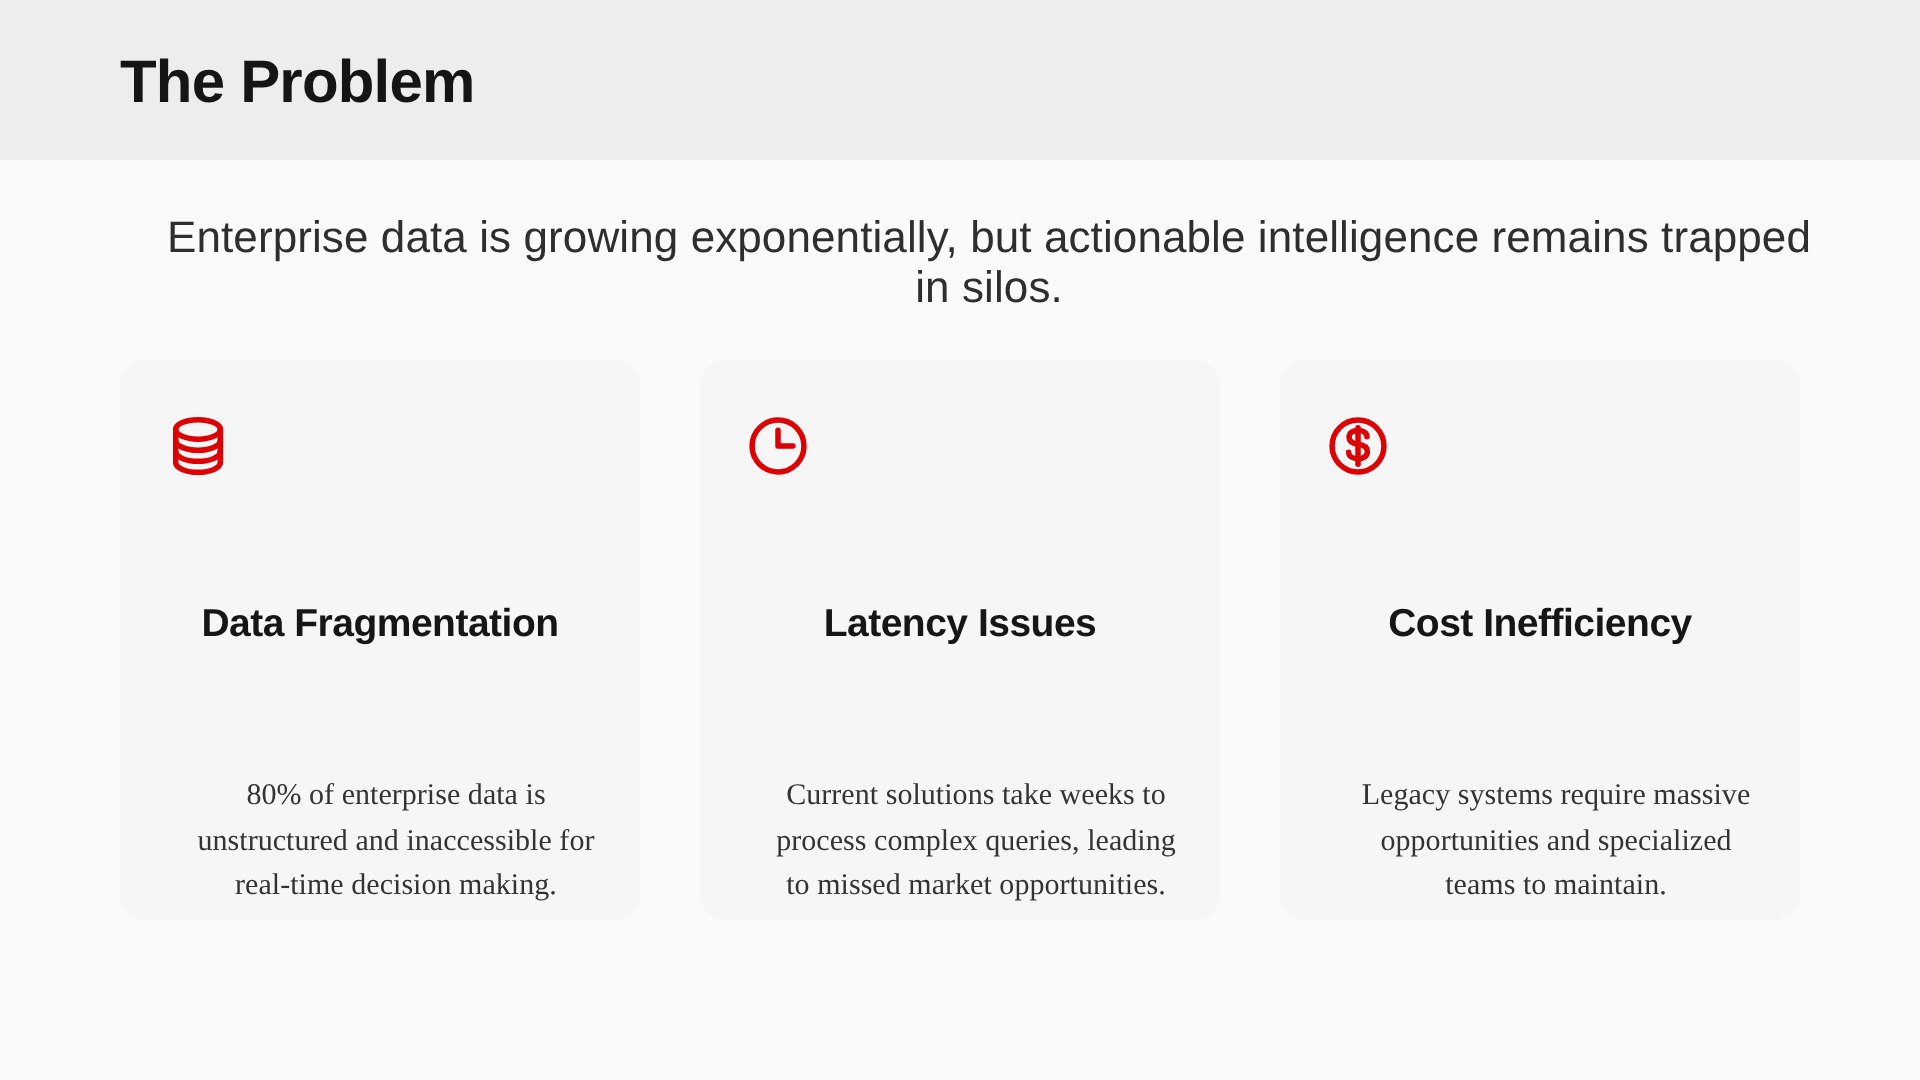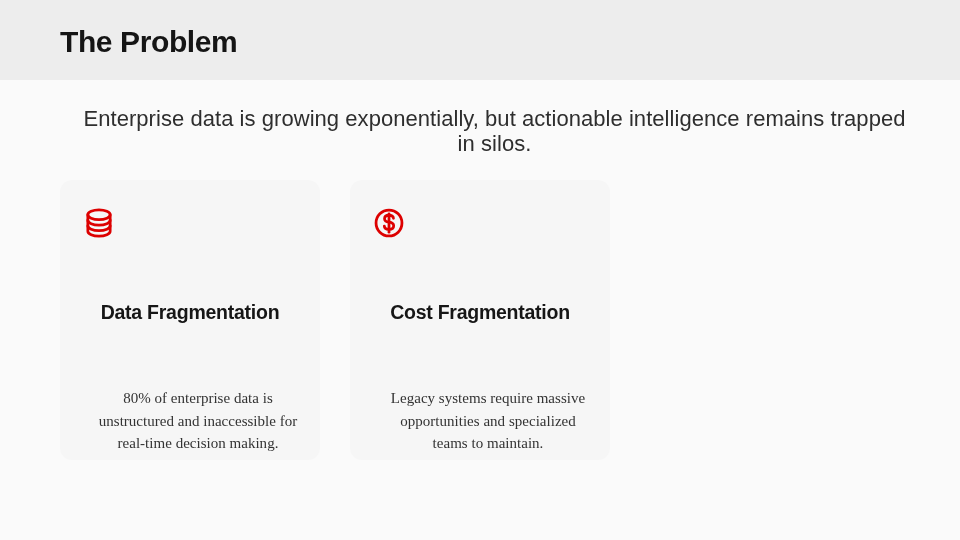--- a/index.html
+++ b/index.html
@@ -129,27 +129,37 @@
           <ellipse cx="16" cy="8.2" rx="10.5" ry="4.6"></ellipse>
           <path d="M5.5 8.2 v15.6 c0 2.54 4.7 4.6 10.5 4.6 s10.5 -2.06 10.5 -4.6 V8.2"></path>
           <path d="M5.5 13.4 c0 2.54 4.7 4.6 10.5 4.6 s10.5 -2.06 10.5 -4.6"></path>
           <path d="M5.5 18.6 c0 2.54 4.7 4.6 10.5 4.6 s10.5 -2.06 10.5 -4.6"></path>
         </g>
       </svg>
       <div class="card-title">Data Fragmentation</div>
       <div class="card-body">80% of enterprise data is unstructured and inaccessible for real-time decision making.</div>
     </div>
 
+    <div class="card">
+      <svg class="card-icon" viewBox="0 0 32 32">
+        <g fill="none" stroke="#dd0000" stroke-width="2.6" stroke-linecap="round" stroke-linejoin="round">
+          <circle cx="16" cy="16" r="12.2"></circle>
+          <path d="M16 8.6 V16 H23"></path>
+        </g>
+      </svg>
+      <div class="card-title">Latency Issues</div>
+      <div class="card-body">Current solutions take weeks to process complex queries, leading to missed market opportunities.</div>
+    </div>
 
     <div class="card">
       <svg class="card-icon" viewBox="0 0 32 32">
         <g fill="none" stroke="#dd0000" stroke-width="2.6" stroke-linecap="round" stroke-linejoin="round">
           <circle cx="16" cy="16" r="12.2"></circle>
           <path d="M16 7.4 V24.6"></path>
           <path d="M20.2 11.6 c0 -1.9 -1.9 -2.9 -4.2 -2.9 s-4.2 1.0 -4.2 3.2 c0 2.2 2.0 3.0 4.2 3.3 c2.3 0.3 4.4 1.1 4.4 3.4 c0 2.3 -2.0 3.4 -4.4 3.4 s-4.4 -1.1 -4.4 -3.1"></path>
         </g>
       </svg>
-      <div class="card-title">Cost Fragmentation</div>
+      <div class="card-title">Cost Inefficiency</div>
       <div class="card-body">Legacy systems require massive opportunities and specialized teams to maintain.</div>
     </div>
 
   </div>
 </div>
 
 </body></html>

